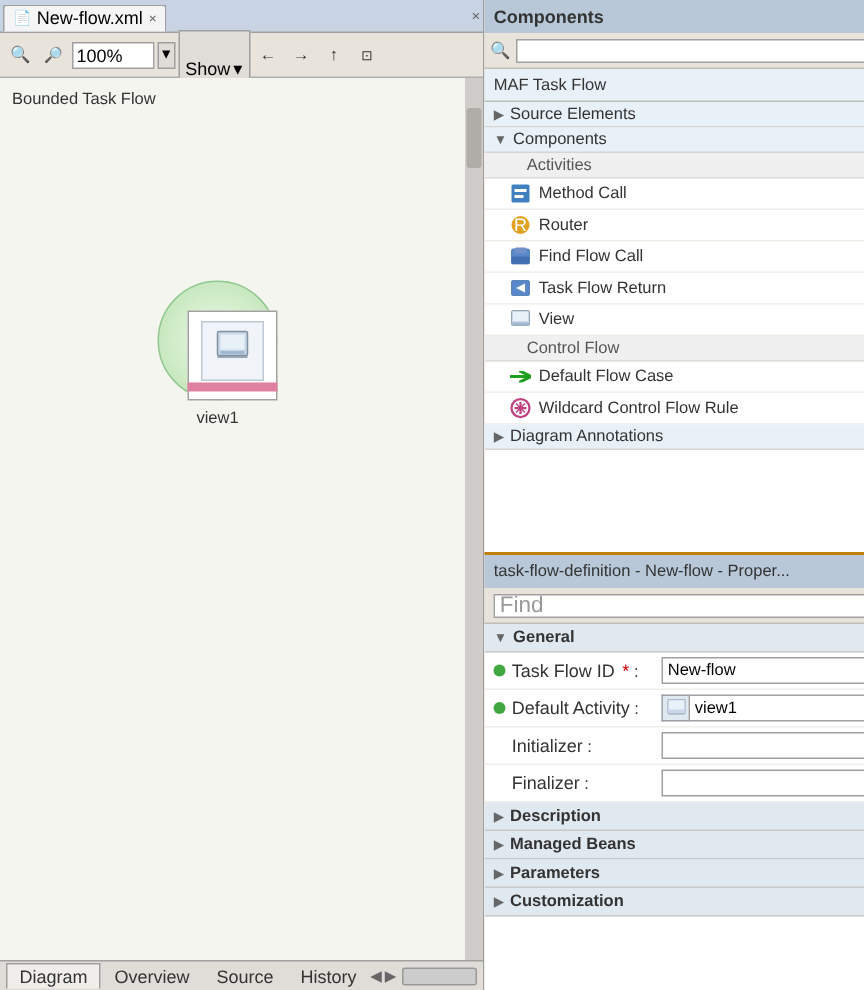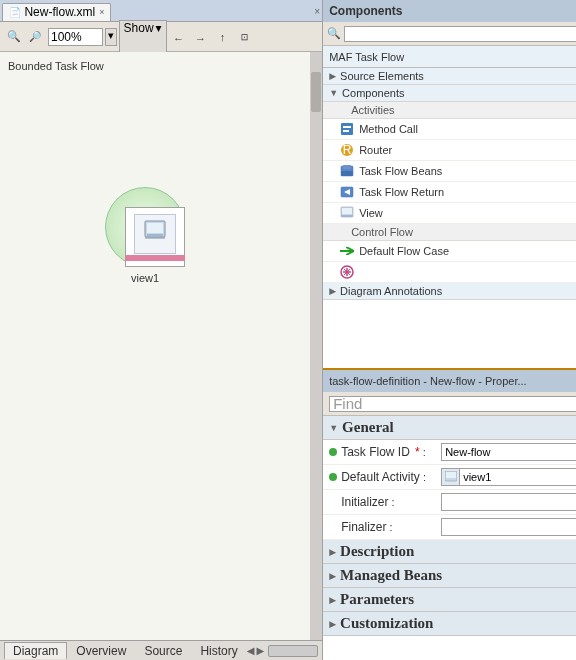--- a/index.html
+++ b/index.html
@@ -16,21 +16,21 @@
     .tab { display: flex; align-items: center; background: #e8f0f8; border: 1px solid #a0a0a0; border-bottom: none; padding: 1px 6px; margin-right: 2px; height: 18px; font-size: 11px; border-radius: 2px 2px 0 0; }
     .tab.active { background: #f5f5f5; }
     .tab-close { margin-left: 4px; font-size: 9px; color: #666; cursor: pointer; }
     .tab-x-btn { margin-left: auto; font-size: 10px; color: #666; cursor: pointer; }
 
     
     .toolbar { display: flex; align-items: center; background: #e8e4dc; border-bottom: 1px solid #b0b0b0; padding: 2px 4px; height: 30px; gap: 2px; }
     .toolbar-btn { display: flex; align-items: center; justify-content: center; width: 20px; height: 20px; background: #e8e4dc; border: 1px solid transparent; cursor: pointer; font-size: 11px; color: #333; }
     .zoom-select { display: flex; align-items: center; border: 1px solid #a0a0a0; background: white; height: 18px; padding: 0 2px; font-size: 11px; width: 55px; }
     .zoom-dropdown { background: #e0ddd8; border: 1px solid #a0a0a0; padding: 0 2px; height: 18px; font-size: 11px; cursor: pointer; }
-    .show-btn { display: flex; align-items: flex-start; border: 1px solid #a0a0a0; background: #e0ddd8; height: 34px; padding: 0 4px; font-size: 11px; cursor: pointer; }
+    .show-btn { display: flex; align-items: flex-end; border: 1px solid #a0a0a0; background: #e0ddd8; height: 34px; padding: 0 4px; font-size: 11px; cursor: pointer; }
 
     
     .canvas { flex: 1; background: #f5f5f0; position: relative; overflow: hidden; }
     .canvas-label { position: absolute; top: 8px; left: 8px; font-size: 11px; color: #333; }
     .node-circle { width: 80px; height: 80px; border-radius: 50%; background: radial-gradient(circle, #d8f0d0 40%, #b8e0b0 100%); border: 1px solid #90c890; position: absolute; top: 0; left: 0; }
     .node-box { position: relative; z-index: 1; width: 60px; height: 60px; background: white; border: 1px solid #a0a0a0; display: flex; flex-direction: column; align-items: center; justify-content: center; margin-top: 10px; margin-left: 10px; }
     .node-box-inner { width: 42px; height: 40px; background: #f0f4f8; border: 1px solid #c0c8d8; display: flex; align-items: center; justify-content: center; }
     .node-icon { font-size: 18px; color: #6080c0; }
     .node-pink-bar { width: 60px; height: 6px; background: #e080a0; margin-top: 1px; }
     .node-label { font-size: 11px; color: #333; margin-top: 6px; }
@@ -79,21 +79,21 @@
     .props-header { display: flex; align-items: center; background: #b8c8d8; padding: 2px 6px; height: 22px; }
     .props-title { font-size: 11px; color: #333; flex: 1; overflow: hidden; text-overflow: ellipsis; white-space: nowrap; }
 
     .props-search { display: flex; align-items: center; background: #e8e4dc; padding: 2px 6px; height: 24px; border-bottom: 1px solid #c0bdb8; }
     .props-search-box { flex: 1; display: flex; align-items: center; border: 1px solid #a0a0a0; background: white; height: 16px; padding: 0 3px; }
     .props-search-placeholder { font-size: 15px; color: #999; }
 
     .props-body { flex: 1; overflow-y: auto; background: white; }
     .props-section-header { display: flex; align-items: center; padding: 3px 6px; background: #e0e8f0; border-bottom: 1px solid #c8c8c8; cursor: pointer; }
     .props-section-arrow { font-size: 9px; color: #666; margin-right: 4px; }
-    .props-section-title { font-size: 15px; font-weight: bold; color: #333; font-family: Liberation Serif, serif; }
+    .props-section-title { font-size: 11px; font-weight: bold; color: #333; }
 
     .props-field { display: flex; align-items: center; padding: 3px 6px; border-bottom: 1px solid #f0eee8; }
     .props-field-dot { width: 8px; height: 8px; border-radius: 50%; background: #40a840; margin-right: 4px; flex-shrink: 0; }
     .props-field-label { width: 100px; font-size: 11px; color: #333; flex-shrink: 0; }
     .props-field-required { color: #c00; margin-left: 2px; }
     .props-field-input { flex: 1; height: 18px; border: 1px solid #a0a0a0; padding: 0 3px; font-size: 11px; background: white; }
     .props-field-combo { flex: 1; display: flex; }
     .props-field-combo input { flex: 1; height: 18px; border: 1px solid #a0a0a0; border-right: none; padding: 0 3px; font-size: 11px; background: white; }
     .props-field-combo-icon { width: 18px; height: 18px; background: #e0e8f0; border: 1px solid #a0a0a0; border-right: none; display: flex; align-items: center; justify-content: center; font-size: 10px; }
 
@@ -238,21 +238,21 @@
           <span class="tree-item-label">Router</span>
         </div>
         <div class="tree-item">
           <div class="tree-item-icon">
             <svg width="14" height="14" viewBox="0 0 14 14">
                 <rect x="1" y="2" width="12" height="10" rx="1" fill="#5888c8" stroke="#4070b0" stroke-width="0.5"></rect>
                 <rect x="3" y="1" width="8" height="4" rx="1" fill="#7090c8"></rect>
                 <rect x="1" y="7" width="12" height="5" rx="1" fill="#4070b0"></rect>
               </svg>
           </div>
-          <span class="tree-item-label">Task Flow Beans</span>
+          <span class="tree-item-label">Find Flow Call</span>
         </div>
         <div class="tree-item">
           <div class="tree-item-icon">
             <svg width="14" height="14" viewBox="0 0 14 14">
                 <rect x="1" y="2" width="12" height="10" rx="1" fill="#5888c8" stroke="#4070b0" stroke-width="0.5"></rect>
                 <path d="M4 7 L10 4 L10 10 Z" fill="white"></path>
               </svg>
           </div>
           <span class="tree-item-label">Task Flow Return</span>
         </div>
@@ -286,20 +286,21 @@
         <div class="tree-item">
           <div class="tree-item-icon">
             <svg width="14" height="14" viewBox="0 0 14 14">
                 <circle cx="7" cy="7" r="6" fill="none" stroke="#c04080" stroke-width="1.5"></circle>
                 <line x1="7" y1="3" x2="7" y2="11" stroke="#c04080" stroke-width="1.5"></line>
                 <line x1="3" y1="7" x2="11" y2="7" stroke="#c04080" stroke-width="1.5"></line>
                 <line x1="4" y1="4" x2="10" y2="10" stroke="#c04080" stroke-width="1"></line>
                 <line x1="10" y1="4" x2="4" y2="10" stroke="#c04080" stroke-width="1"></line>
               </svg>
           </div>
+          <span class="tree-item-label">Wildcard Control Flow Rule</span>
         </div>
 
         <div class="tree-section-header">
           <span class="tree-section-arrow">▶</span>
           <span class="tree-section-title">Diagram Annotations</span>
         </div>
       </div>
     </div>
 
     <div class="props-panel">

